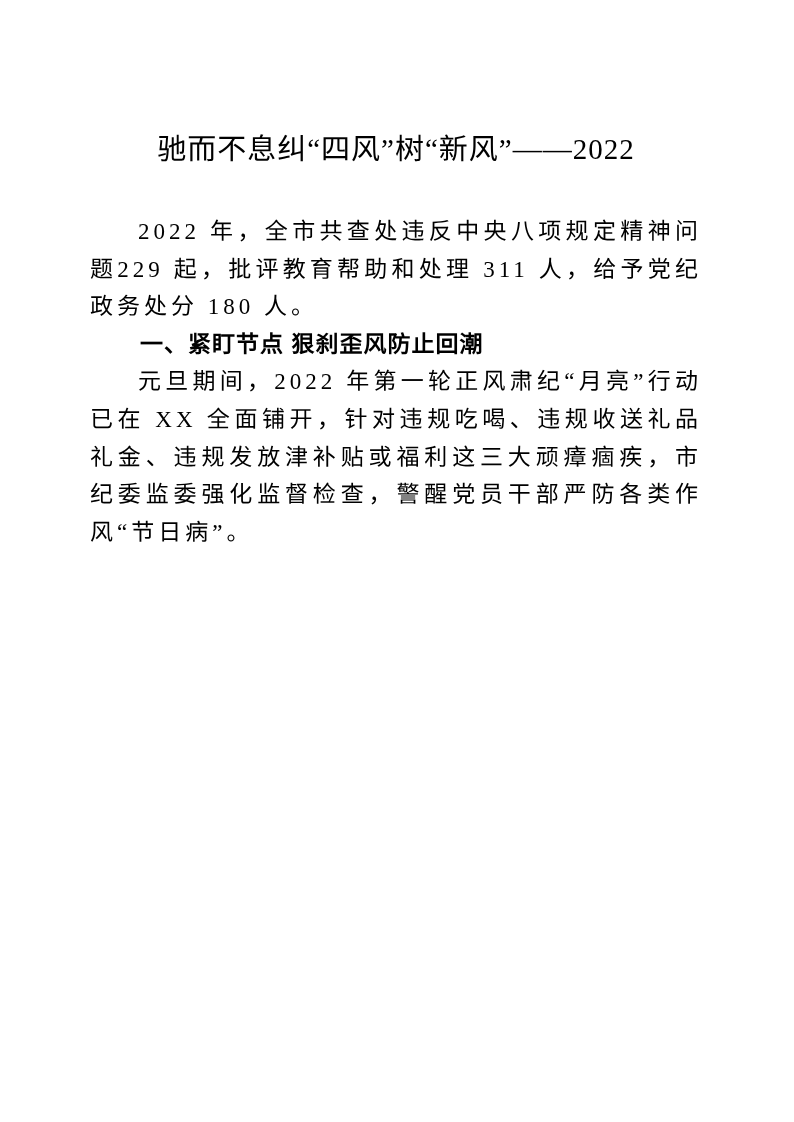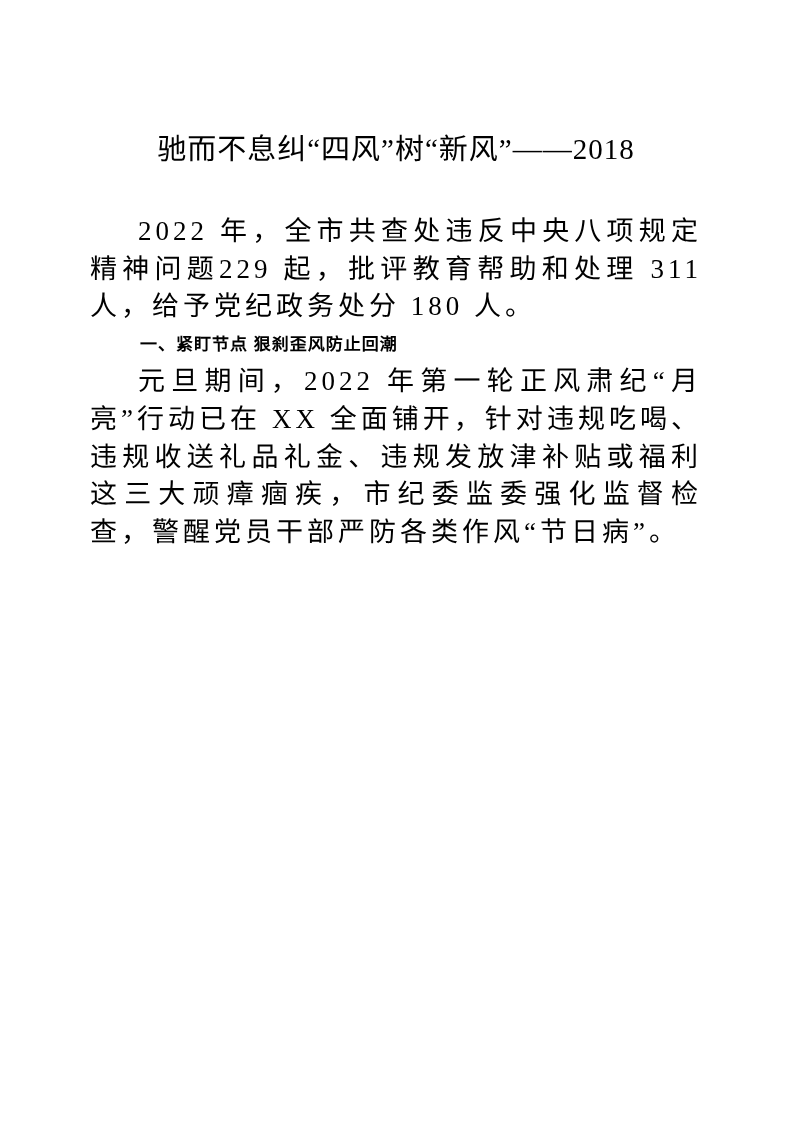--- a/index.html
+++ b/index.html
@@ -31,48 +31,48 @@
     letter-spacing: 1px;
     margin: 0 0 34px 0;
     color: #000000;
   }
   .title-line {
     display: block;
     white-space: nowrap;
   }
   .para {
     font-family: "Liberation Serif", "DejaVu Serif", serif;
-    font-size: 27px;
+    font-size: 23px;
     line-height: 37.6px;
     letter-spacing: 4px;
     text-align: justify;
     text-indent: 48px;
     margin: 0;
     color: #000000;
   }
   .section-heading {
     font-family: "Liberation Sans", "DejaVu Sans", sans-serif;
-    font-size: 17px;
+    font-size: 23px;
     font-weight: 700;
     line-height: 37.6px;
     letter-spacing: 1px;
     text-indent: 50px;
     text-align: left;
     margin: 0;
     color: #000000;
   }
 </style>
 </head>
 <body>
 
 <div class="sheet">
   <div class="content">
 
     <h1 class="doc-title">
-      <span class="title-line">驰而不息纠“四风”树“新风”——2018</span>
+      <span class="title-line">驰而不息纠“四风”树“新风”——2022</span>
     </h1>
 
     <p class="para">2022 年，全市共查处违反中央八项规定精神问题229 起，批评教育帮助和处理 311 人，给予党纪政务处分 180 人。</p>
 
 
     <h2 class="section-heading">一、紧盯节点 狠刹歪风防止回潮</h2>
 
     <p class="para">元旦期间，2022 年第一轮正风肃纪“月亮”行动已在 XX 全面铺开，针对违规吃喝、违规收送礼品礼金、违规发放津补贴或福利这三大顽瘴痼疾，市纪委监委强化监督检查，警醒党员干部严防各类作风“节日病”。</p>
 
 

